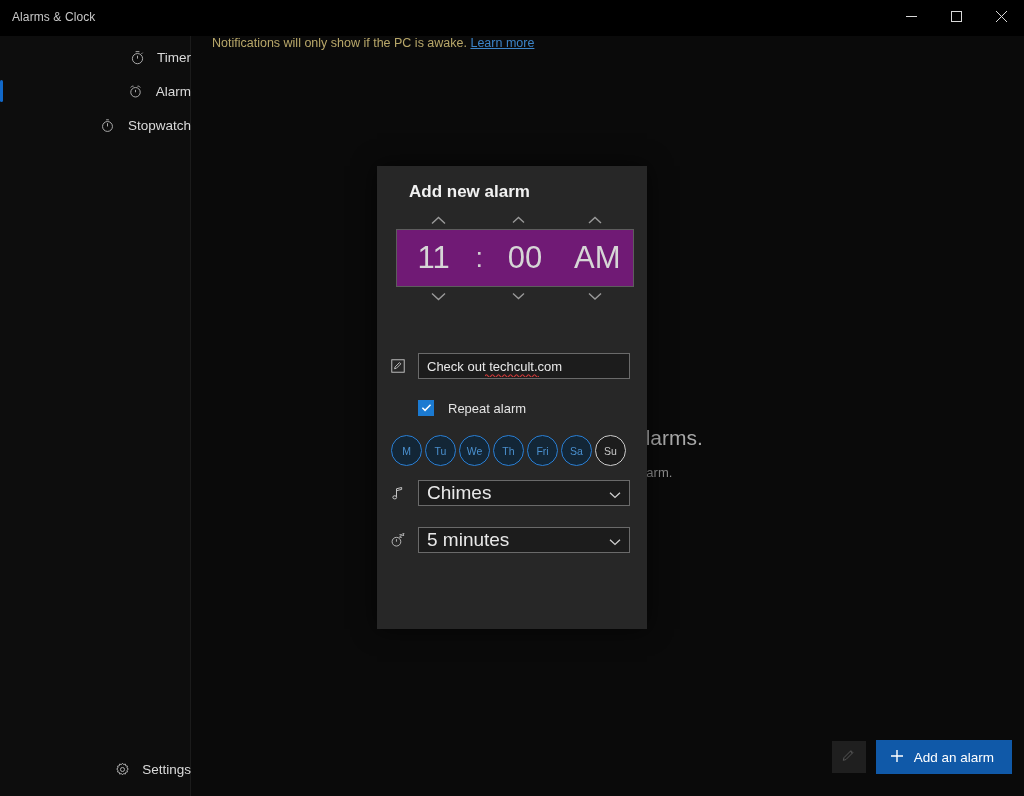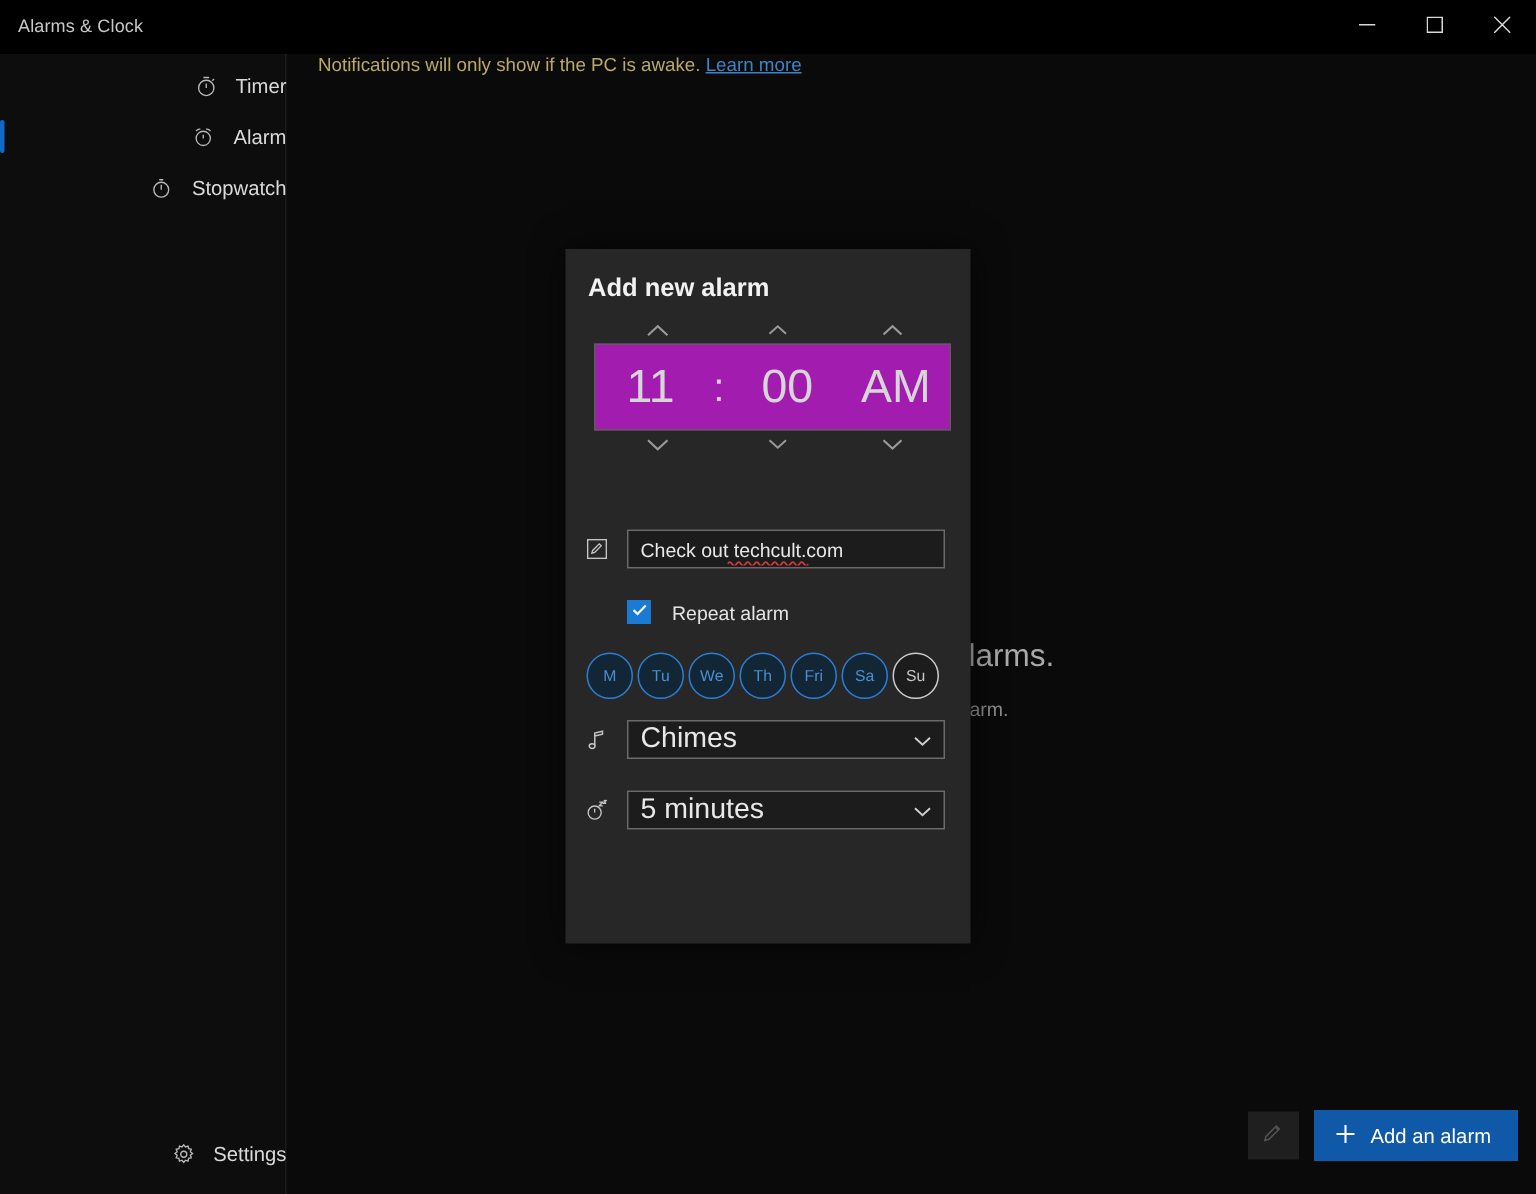--- a/index.html
+++ b/index.html
@@ -129,21 +129,21 @@
   
   .dialog {
     position: absolute;
     left: 377px; top: 166px;
     width: 270px; height: 463px;
     background: #272727;
     z-index: 60;
     box-shadow: 0 0 22px rgba(0,0,0,.65);
   }
   .dlg-title {
-    position: absolute; left: 15px; top: 16px;
+    position: absolute; left: 32px; top: 16px;
     font-size: 17px; font-weight: 700; color: #f2f2f2;
   }
 
   
   .timepicker {
     position: absolute; left: 19px; top: 45px;
     width: 238px; height: 95px;
   }
   .chev-row {
     position: absolute; left: 0; width: 238px; height: 18px;
@@ -155,21 +155,21 @@
     display: flex; align-items: center; justify-content: center;
     color: #9a9a9a;
   }
   .chev.c1 { width: 84px; }
   .chev.c2 { width: 76px; }
   .chev.c3 { width: 78px; }
   .time-box {
     position: absolute; left: 0; top: 18px;
     width: 238px; height: 58px;
     border: 1px solid #5d5d5d;
-    background: #a21caf;
+    background: #701a75;
     display: flex; align-items: center;
   }
   .t-seg {
     text-align: center;
     font-size: 31px; color: #d6d6d6; font-weight: 400;
     letter-spacing: 0px;
   }
   .t-hh { width: 74px; }
   .t-sep { width: 18px; font-size: 27px; color: #d0d0d0; }
   .t-mm { width: 74px; }

